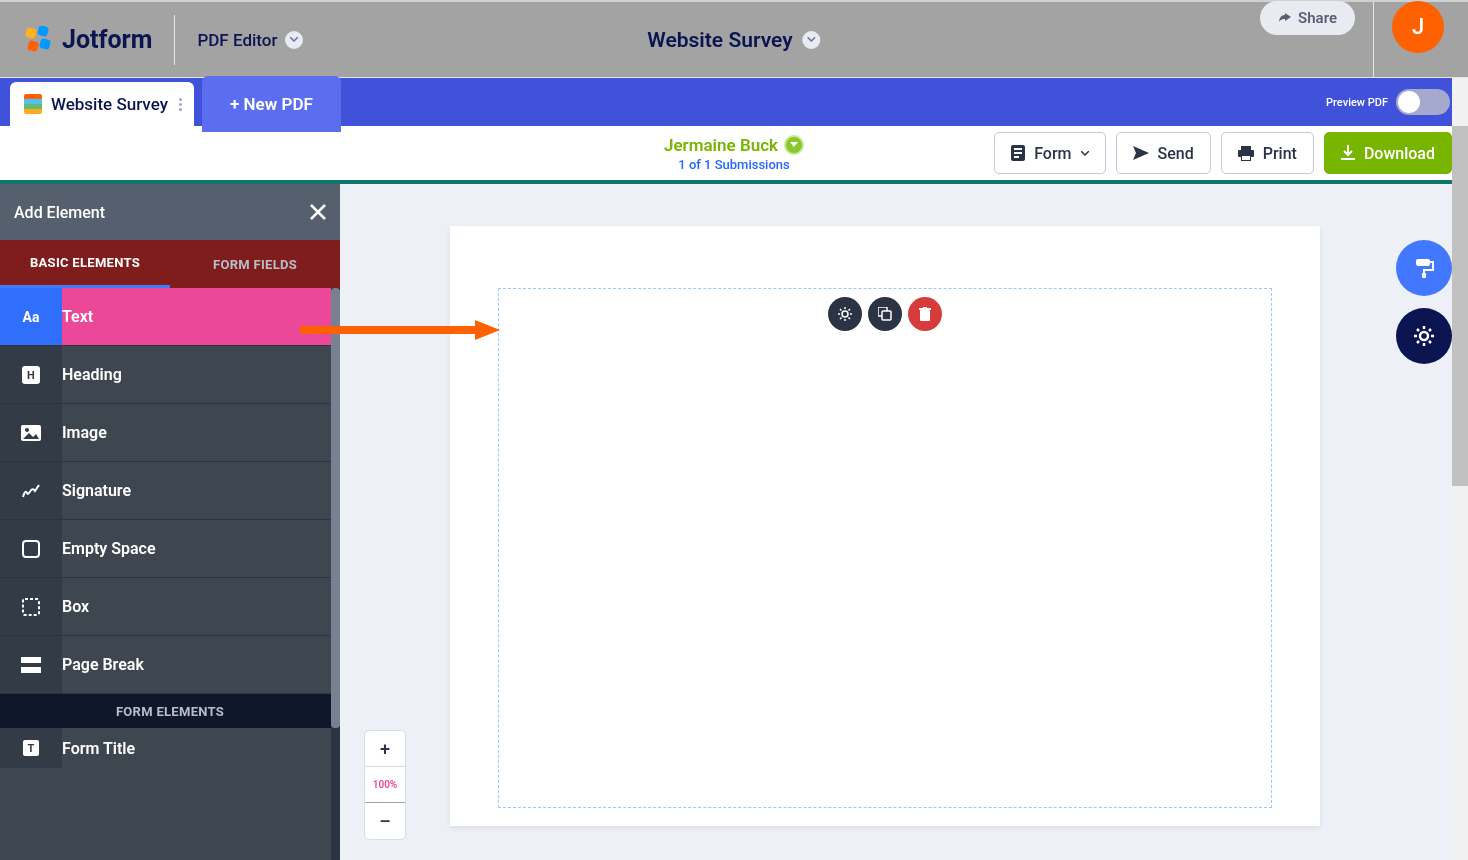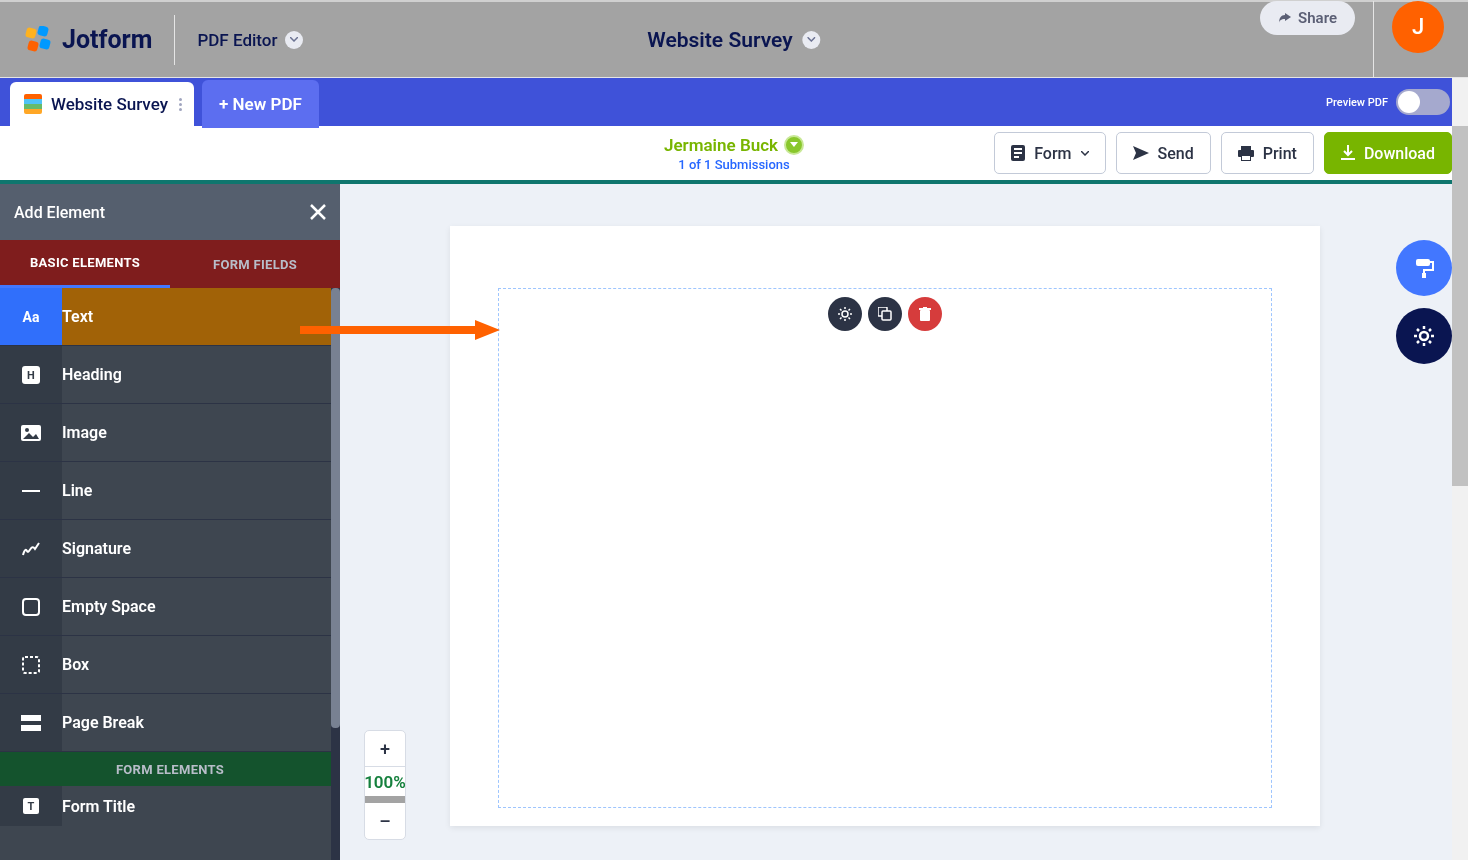--- a/index.html
+++ b/index.html
@@ -17,21 +17,21 @@
 .share-btn{background:#e9ebf2;border:none;border-radius:20px;padding:8px 18px;font-size:15px;color:#5b5f75;font-weight:600;display:flex;align-items:center;gap:6px;cursor:pointer;}
 .avatar{width:52px;height:52px;border-radius:50%;background:#ff6100;color:#fff;display:flex;align-items:center;justify-content:center;font-size:22px;font-weight:500;}
 .divider2{width:1px;height:78px;background:#e5e5e5;margin-right:0;}
 
 
 .tabbar{height:48px;background:#3f52d9;display:flex;align-items:center;padding-left:10px;position:relative;}
 .tab{background:#fff;height:44px;margin-top:4px;border-radius:6px 6px 0 0;padding:0 10px 0 14px;display:flex;align-items:center;gap:9px;font-size:17px;color:#0a1551;font-weight:500;}
 .tab-icon{width:18px;height:20px;background:linear-gradient(to bottom,#ff6100 0%,#ff6100 25%,#4fc3f7 25%,#4fc3f7 50%,#66bb6a 50%,#66bb6a 75%,#ffa726 75%);border-radius:2px;}
 .tab-more{display:flex;flex-direction:column;gap:2px;padding:2px;}
 .tab-more i{width:3px;height:3px;border-radius:50%;background:#a0a5bf;}
-.new-pdf{background:#5c6ef0;color:#fff;border:none;height:48px;margin-top:4px;margin-left:8px;border-radius:6px 6px 0 0;padding:0 17px;font-size:17px;font-weight:600;cursor:pointer;}
+.new-pdf{background:#5c6ef0;color:#fff;border:none;height:56px;margin-top:4px;margin-left:8px;border-radius:6px 6px 0 0;padding:0 28px;font-size:17px;font-weight:600;cursor:pointer;}
 .preview-toggle{position:absolute;right:18px;display:flex;align-items:center;gap:8px;color:#fff;font-size:11px;font-weight:500;}
 .toggle{width:54px;height:26px;background:#a5a9ce;border-radius:13px;position:relative;}
 .toggle::after{content:"";position:absolute;left:2px;top:2px;width:22px;height:22px;background:#fff;border-radius:50%;}
 
 
 .toolbar{height:58px;background:#fff;border-bottom:4px solid #0f766e;display:flex;align-items:center;padding:0 16px;}
 .toolbar-center{position:absolute;left:50%;transform:translateX(-50%);text-align:center;}
 .submitter{color:#78b500;font-size:17px;font-weight:600;display:flex;align-items:center;gap:6px;justify-content:center;}
 .submitter-badge{width:20px;height:20px;border-radius:50%;background:#89c72c;border:2px solid #c8e896;display:flex;align-items:center;justify-content:center;}
 .sub-count{color:#2667ff;font-size:13px;font-weight:500;margin-top:2px;}
@@ -44,43 +44,43 @@
 
 
 .sidebar{position:absolute;left:0;top:0;width:340px;background:#3e4650;height:676px;color:#fff;display:flex;flex-direction:column;}
 .sidebar-header{background:#555f6e;height:56px;display:flex;align-items:center;justify-content:space-between;padding:0 14px;font-size:16px;font-weight:500;}
 .close-icon{font-size:22px;cursor:pointer;}
 .sidebar-tabs{display:flex;height:48px;background:#7f1d1d;}
 .sidebar-tab{flex:1;display:flex;align-items:center;justify-content:center;font-size:13px;font-weight:700;letter-spacing:0.3px;color:#b8bdc9;cursor:pointer;}
 .sidebar-tab.active{border-bottom:3px solid #4277ff;color:#fff;}
 .elements-list{flex:1;overflow:hidden;}
 .element-item{height:58px;display:flex;align-items:center;border-bottom:1px solid #2c3345;cursor:pointer;}
-.element-item.active{background:#a16207;}
+.element-item.active{background:#ec4899;}
 .element-icon{width:62px;display:flex;align-items:center;justify-content:center;background:#333b46;height:100%;}
 .element-item.active .element-icon{background:#306ffb;}
 .element-label{font-size:16px;font-weight:600;}
-.section-header{height:34px;background:#14532d;display:flex;align-items:center;justify-content:center;font-size:13px;font-weight:700;color:#b8bdc9;letter-spacing:0.3px;}
+.section-header{height:34px;background:#0f172a;display:flex;align-items:center;justify-content:center;font-size:13px;font-weight:700;color:#b8bdc9;letter-spacing:0.3px;}
 .scroll-track{position:absolute;right:0;top:104px;bottom:0;width:9px;background:#2c3345;}
 .scroll-thumb{position:absolute;top:0;width:9px;height:440px;background:#788192;border-radius:4px;}
 
 
 .canvas-area{position:absolute;left:340px;right:40px;top:0;bottom:0;}
 .page{position:absolute;left:110px;top:42px;width:870px;height:600px;background:#fff;box-shadow:0 2px 6px rgba(0,0,0,0.08);}
 .field-container{position:absolute;left:48px;top:62px;right:48px;border:1px dashed #9ec5fe;padding:0;}
 .text-field{border:1px solid #4277ff;height:42px;display:flex;align-items:center;padding:0 10px;color:#6d7077;font-size:15px;position:relative;cursor:text;}
 .resize-handle{position:absolute;right:-5px;bottom:-5px;width:9px;height:9px;background:#fff;border:1px solid #4277ff;}
 .field-toolbar{display:flex;gap:6px;justify-content:center;margin-top:8px;}
 .ft-btn{width:34px;height:34px;border-radius:50%;display:flex;align-items:center;justify-content:center;cursor:pointer;}
 .ft-dark{background:#2c3345;}
 .ft-red{background:#d63c3c;}
 
 
 .zoom{position:absolute;left:24px;bottom:20px;width:42px;background:#fff;border:1px solid #d7dce5;border-radius:5px;overflow:hidden;}
 .zoom-btn{height:36px;display:flex;align-items:center;justify-content:center;border-bottom:1px solid #d7dce5;cursor:pointer;color:#2c3345;font-size:18px;font-weight:500;}
-.zoom-val{height:36px;display:flex;align-items:center;justify-content:center;font-size:17px;font-weight:600;color:#15803d;border-bottom:7px solid #a3a3a3;}
+.zoom-val{height:36px;display:flex;align-items:center;justify-content:center;font-size:10px;font-weight:600;color:#ec4899;border-bottom:1px solid #a3a3a3;}
 .zoom-btn:last-child{border-bottom:none;}
 
 
 .side-actions{position:absolute;right:16px;top:240px;display:flex;flex-direction:column;gap:12px;}
 .side-btn{width:56px;height:56px;border-radius:50%;display:flex;align-items:center;justify-content:center;cursor:pointer;}
 .side-blue{background:#4277ff;}
 .side-dark{background:#0a1551;}
 
 
 .arrow{position:absolute;left:300px;top:320px;width:200px;height:20px;z-index:5;}
@@ -251,28 +251,20 @@
             <svg width="20" height="16" viewBox="0 0 20 16">
               <rect x="0" y="0" width="20" height="16" rx="2" fill="#fff"></rect>
               <circle cx="6" cy="5" r="2" fill="#333b46"></circle>
               <path d="M2 14 L8 8 L12 12 L15 9 L18 14 Z" fill="#333b46"></path>
             </svg>
           </div>
         <div class="element-label">Image</div>
       </div>
       <div class="element-item">
         <div class="element-icon">
-            <svg width="18" height="4" viewBox="0 0 18 4">
-              <rect x="0" y="1" width="18" height="2" fill="#fff"></rect>
-            </svg>
-          </div>
-        <div class="element-label">Line</div>
-      </div>
-      <div class="element-item">
-        <div class="element-icon">
             <svg width="20" height="16" viewBox="0 0 20 16">
               <path d="M2 14 C2 14 4 6 6 10 C8 14 10 2 14 8 L18 2" stroke="#fff" stroke-width="2" fill="none"></path>
             </svg>
           </div>
         <div class="element-label">Signature</div>
       </div>
       <div class="element-item">
         <div class="element-icon">
             <svg width="18" height="18" viewBox="0 0 18 18">
               <rect x="1" y="1" width="16" height="16" rx="3" stroke="#fff" stroke-width="2" fill="none"></rect>

